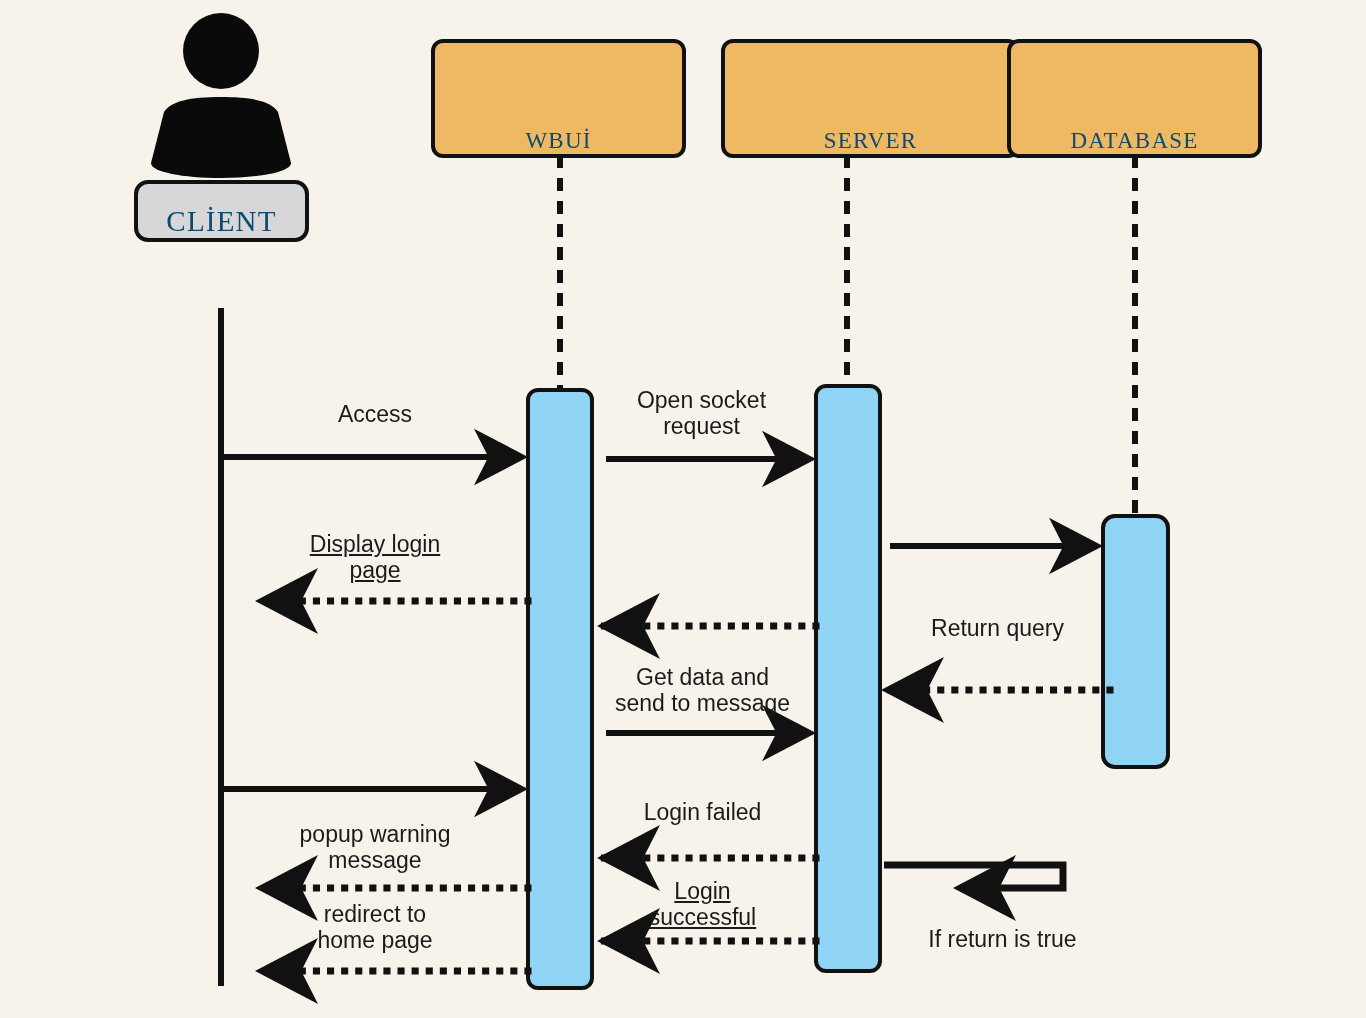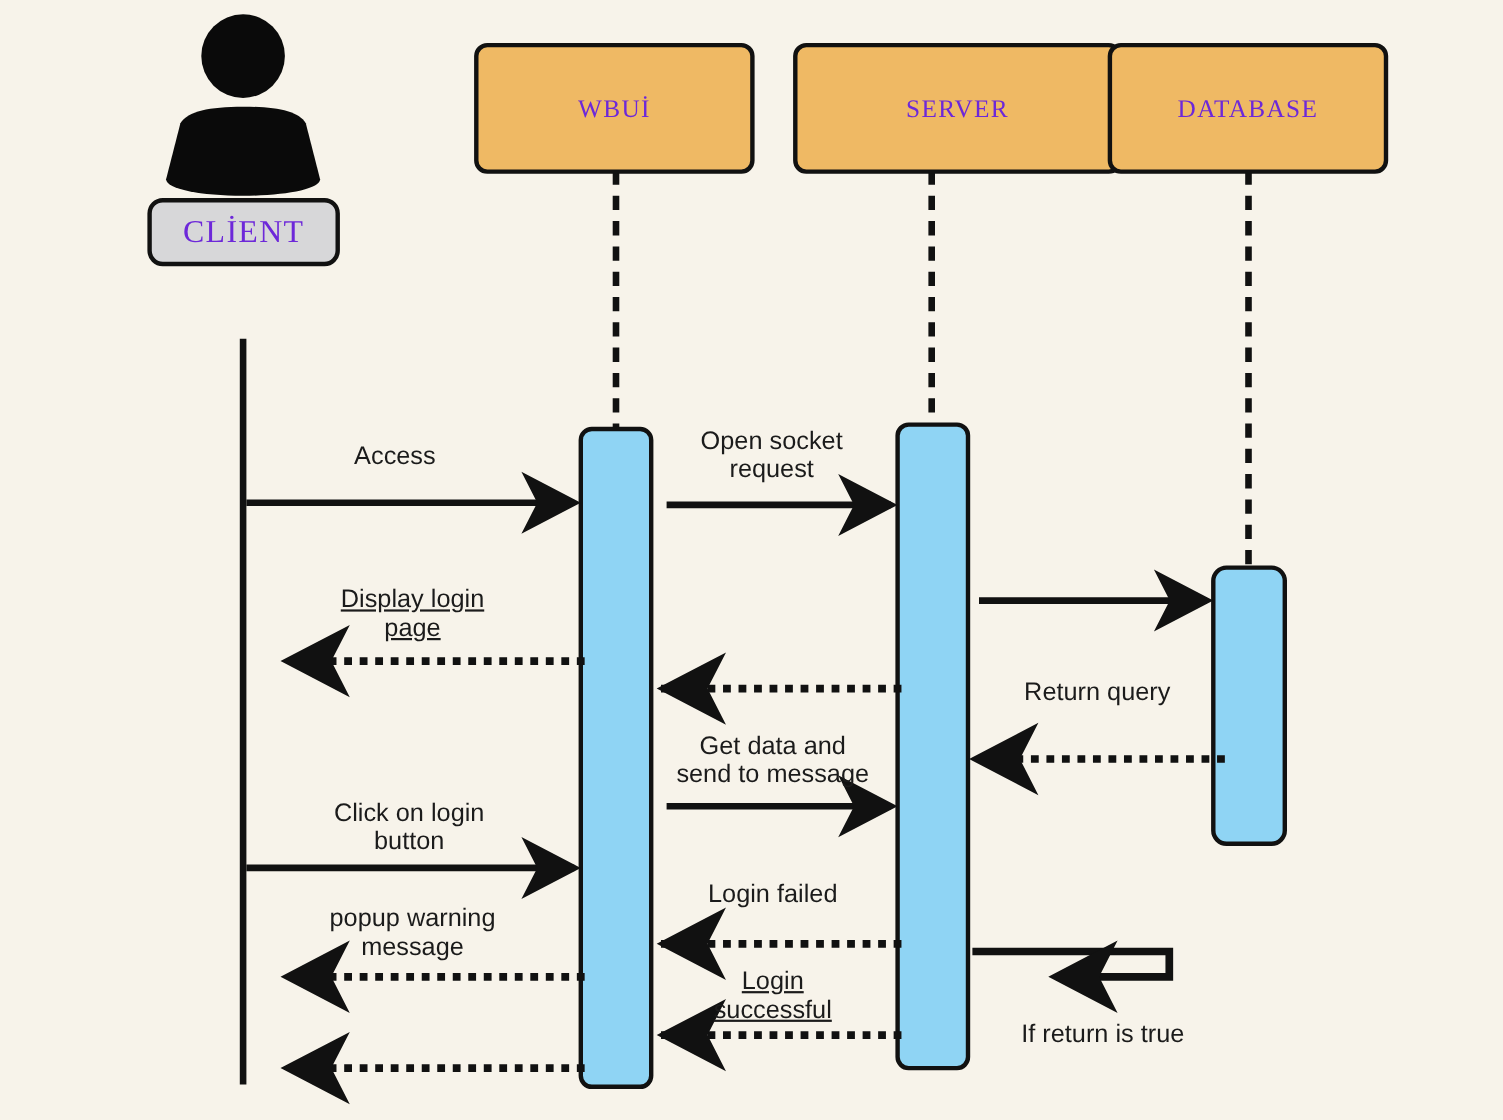--- a/index.html
+++ b/index.html
@@ -25,27 +25,27 @@
     width: 1366px;
     height: 1018px;
   }
   
   .participant-box {
     position: absolute;
     box-sizing: border-box;
     border: 4px solid #111111;
     border-radius: 12px;
     display: flex;
-    align-items: center;
+    align-items: flex-end;
     justify-content: center;
     text-align: center;
     font-family: "Liberation Serif", serif;
     font-size: 23px;
     letter-spacing: 1.2px;
-    color: #6d28d9;
+    color: #0c4a6e;
     background: #EFB964;
   }
   .participant-box.actor-label {
     background: #D7D7D9;
     border-width: 4px;
     border-radius: 14px;
     font-size: 29px;
   }
   
   .msg-label {
@@ -133,41 +133,41 @@
   </div>
 
   <div class="participant-box" style="left:1007px; top:39px; width:255px; height:119px;">
     <span>DATABASE</span>
   </div>
 
   <div class="participant-box actor-label" style="left:134px; top:180px; width:175px; height:62px;">
     <span>CLİENT</span>
   </div>
 
-  <div class="msg-label" style="left:234px; top:401px; width:250px;">Access</div>
+  <div class="msg-label" style="left:250px; top:401px; width:250px;">Access</div>
 
   <div class="msg-label" style="left:600px; top:387px; width:203px;">Open socket
 request</div>
 
   <div class="msg-label" style="left:250px; top:531px; width:250px;text-decoration:underline;">Display login
 page</div>
 
 
   <div class="msg-label" style="left:895px; top:615px; width:205px;">Return query</div>
 
   <div class="msg-label" style="left:601px; top:664px; width:203px;">Get data and
 send to message</div>
 
-  <div class="msg-label" style="left:247px; top:725px; width:250px;">Click on login
-button</div>
 
   <div class="msg-label" style="left:601px; top:799px; width:203px;">Login failed</div>
 
   <div class="msg-label" style="left:250px; top:821px; width:250px;">popup warning
 message</div>
 
   <div class="msg-label" style="left:601px; top:878px; width:203px;text-decoration:underline;">Login
 successful</div>
 
+  <div class="msg-label" style="left:250px; top:901px; width:250px;">redirect to
+home page</div>
 
   <div class="msg-label" style="left:895px; top:926px; width:215px;">If return is true</div>
 
 </div>
 
 </body></html>

